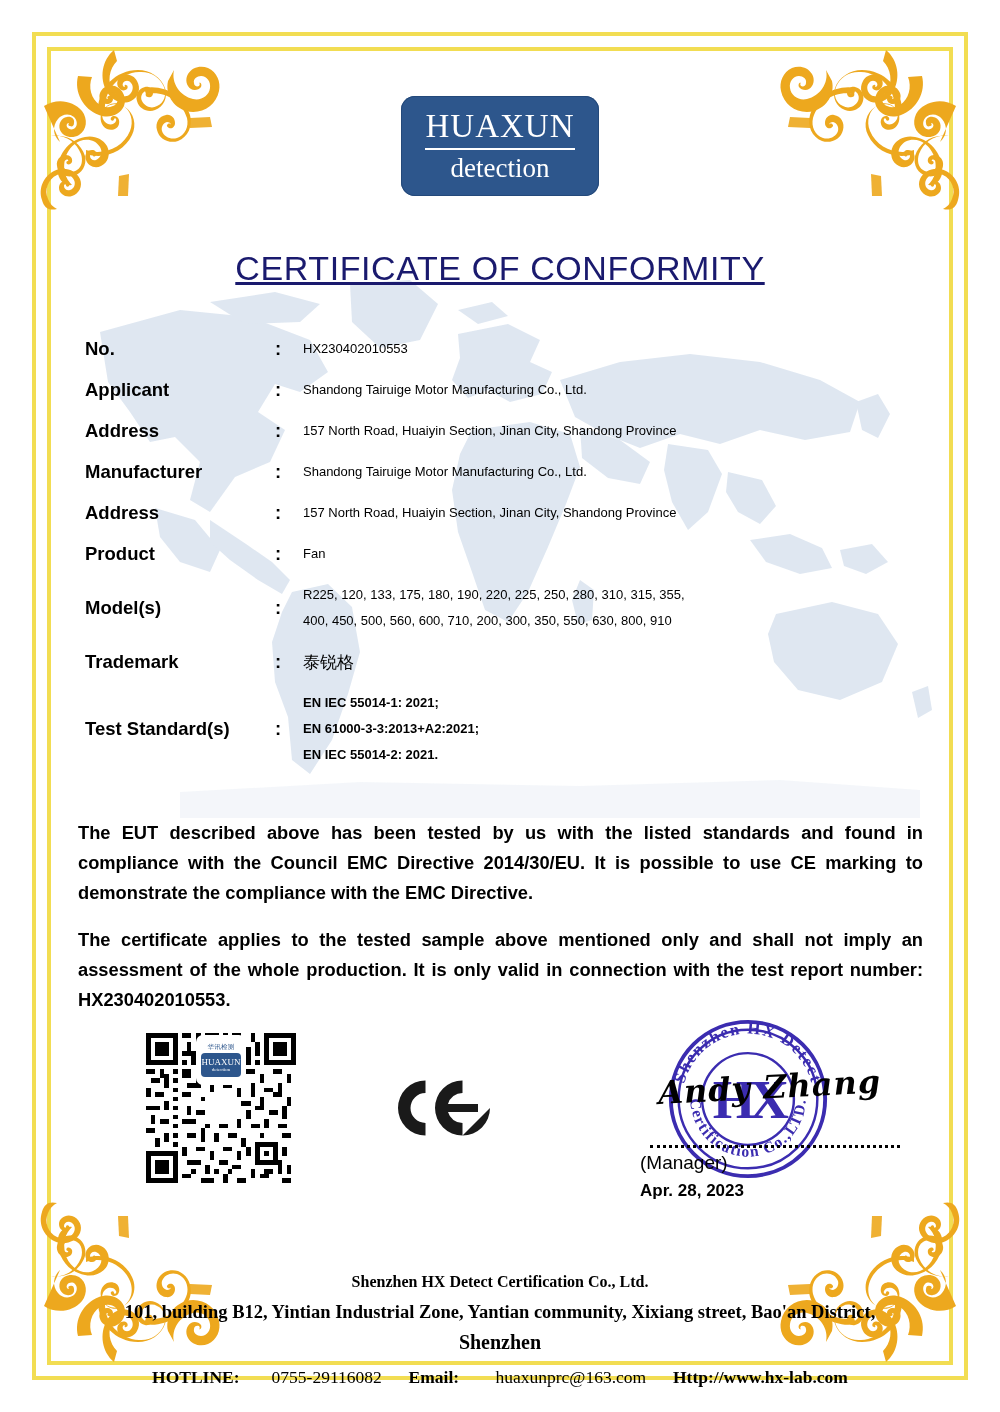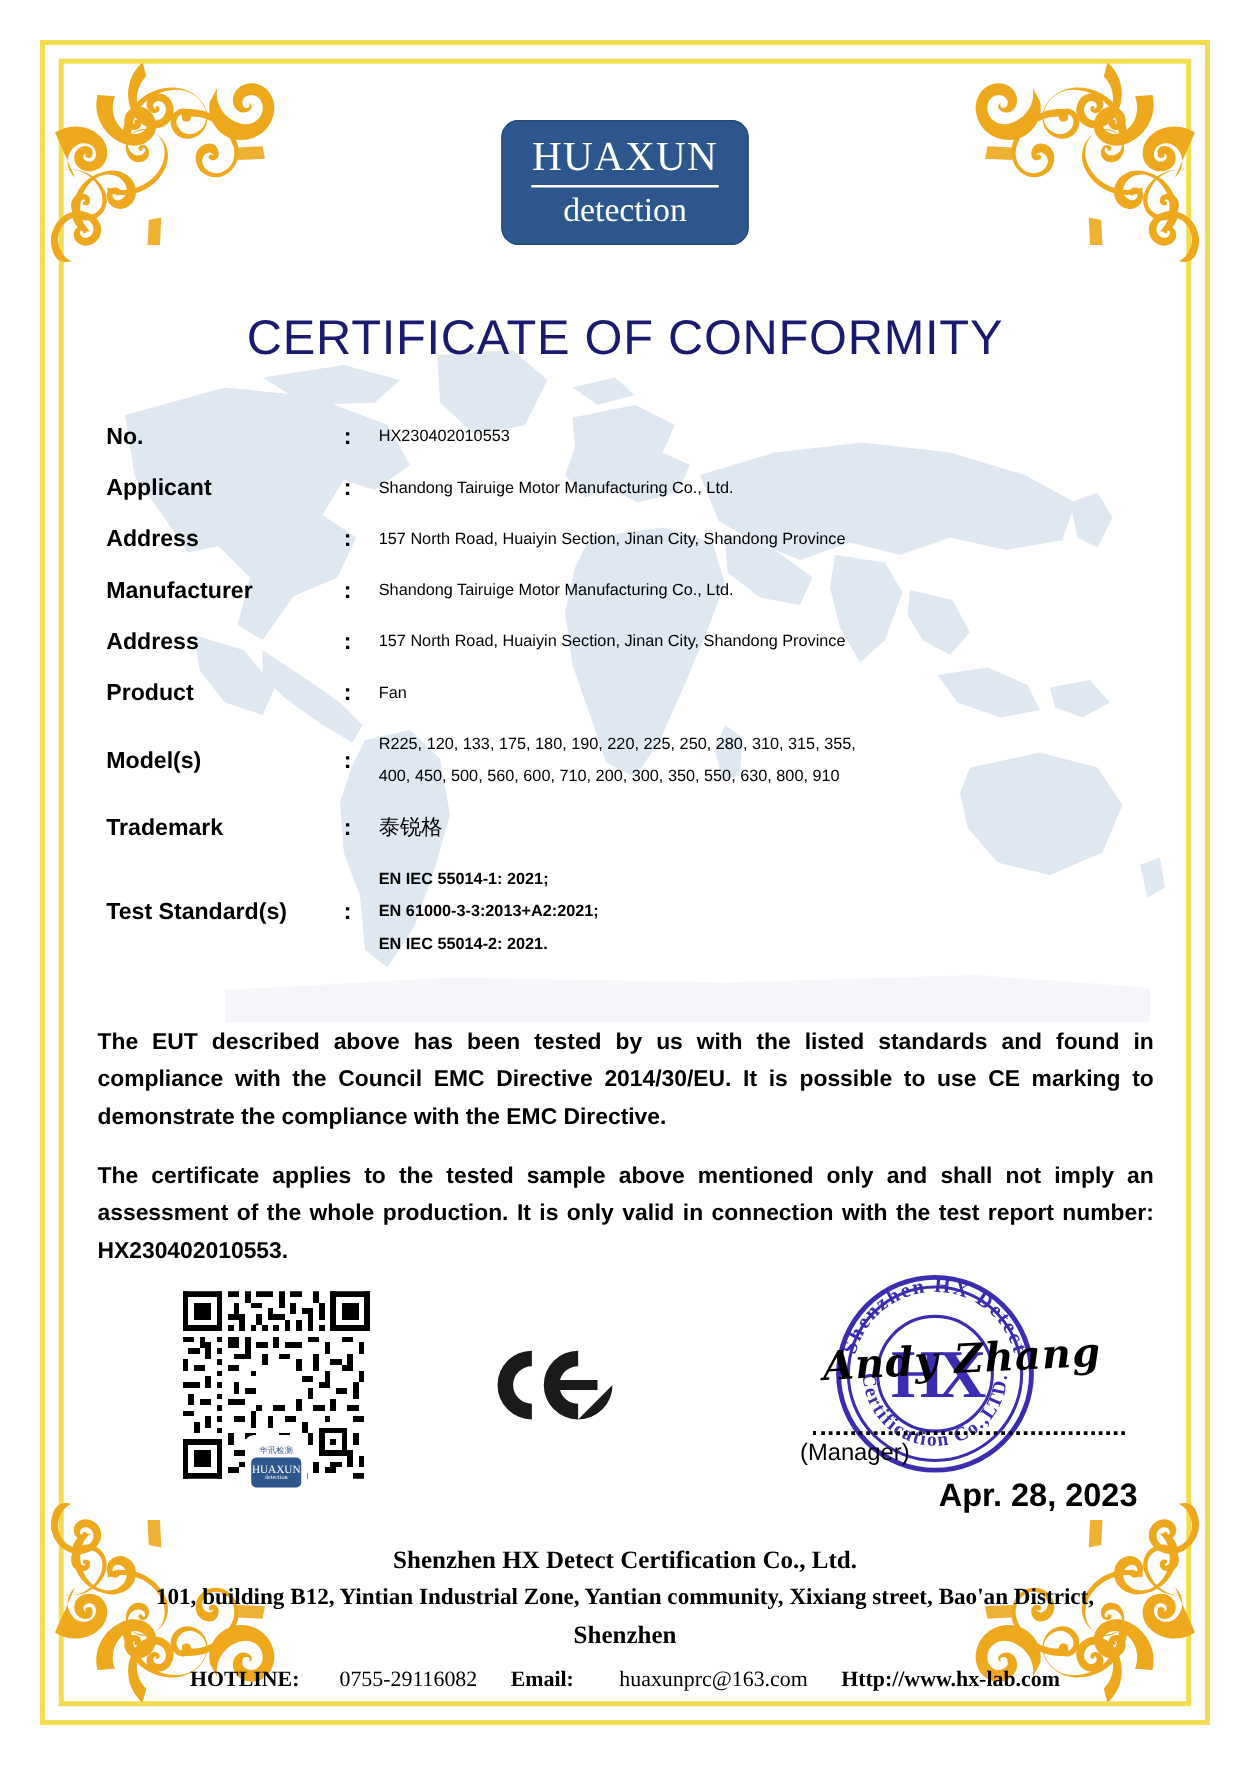--- a/index.html
+++ b/index.html
@@ -45,21 +45,21 @@
     color:#fff;font-family:"Liberation Serif",serif;line-height:1;
     box-shadow:inset 0 0 0 1px #24497a;
   }
   .logo .l1{font-size:33px;letter-spacing:1px;font-weight:400;padding-bottom:3px;}
   .logo .rule{width:150px;height:2px;background:#fff;margin:2px 0 5px;}
   .logo .l2{font-size:27px;font-weight:400;letter-spacing:0px;}
 
   
   .title{
     position:absolute;left:0;right:0;top:249px;text-align:center;
-    font-size:39px;color:#1a1a6e;letter-spacing:.6px;font-weight:400;
+    font-size:34px;color:#1a1a6e;letter-spacing:.6px;font-weight:400;text-decoration:underline;
   }
 
   
   .info{position:absolute;left:85px;top:336px;width:840px;}
   .row{display:flex;align-items:flex-start;margin-bottom:15px;}
   .row .lbl{width:190px;flex:0 0 190px;font-weight:bold;font-size:18.5px;line-height:26px;}
   .row .col{width:28px;flex:0 0 28px;font-weight:bold;font-size:18.5px;line-height:26px;}
   .row .val{flex:1;font-size:13px;line-height:26px;}
   .row.center{align-items:center;}
   .row .val.cjk{font-family:"DejaVu Sans","Liberation Sans",sans-serif;font-size:17px;}
@@ -70,21 +70,21 @@
   .para{
     position:absolute;left:78px;width:845px;
     font-size:18.3px;font-weight:bold;line-height:30px;text-align:justify;
   }
   .para.p1{top:818px;}
   .para.p2{top:925px;}
 
   
   .qr{position:absolute;left:146px;top:1033px;width:150px;height:150px;}
   .qr-logo{
-    position:absolute;left:196px;top:1148px;width:50px;height:50px;
+    position:absolute;left:196px;top:1035px;width:50px;height:50px;
     background:#fff;border-radius:7px;display:flex;flex-direction:column;
     align-items:center;justify-content:center;overflow:hidden;
   }
   .qr-logo .cn{font-family:"DejaVu Sans",sans-serif;font-size:6.5px;color:#2d568c;letter-spacing:.3px;}
   .qr-logo .badge{
     width:40px;height:24px;background:#2d568c;border-radius:4px;margin-top:1px;
     display:flex;flex-direction:column;align-items:center;justify-content:center;color:#fff;
     font-family:"Liberation Serif",serif;line-height:1;
   }
   .qr-logo .badge .b1{font-size:9px;}
@@ -104,30 +104,30 @@
   }
   .dots{
     position:absolute;left:10px;top:137px;width:250px;height:3px;
     border-top:3px dotted #000;
   }
   .mgr{
     position:absolute;left:0;top:144px;width:270px;text-align:left;
     font-size:19px;font-weight:normal;
   }
   .date{
-    position:absolute;left:0;top:173px;width:270px;text-align:right;
-    font-size:26px;font-weight:bold;
+    position:absolute;left:0;top:173px;width:270px;text-align:left;
+    font-size:17px;font-weight:bold;
   }
 
   
   .footer{
     position:absolute;left:70px;width:860px;top:1233px;text-align:center;
     font-family:"Liberation Serif",serif;font-weight:bold;color:#000;
   }
-  .footer .f1{font-size:20px;line-height:30px;}
+  .footer .f1{font-size:16px;line-height:30px;margin-top:34px;}
   .footer .f2{font-size:18.5px;line-height:30px;}
   .footer .f3{font-size:20px;line-height:30px;font-family:Liberation Serif, serif;}
   .footer .f4{font-size:17.5px;line-height:32px;margin-top:4px;}
   .footer .f4 .nb{font-weight:normal;margin-left:32px;}
   .footer .f4 .sp{display:inline-block;width:18px;}
 </style>
 </head>
 <body>
 
 <svg class="watermark" viewBox="0 0 880 560" preserveAspectRatio="none">

